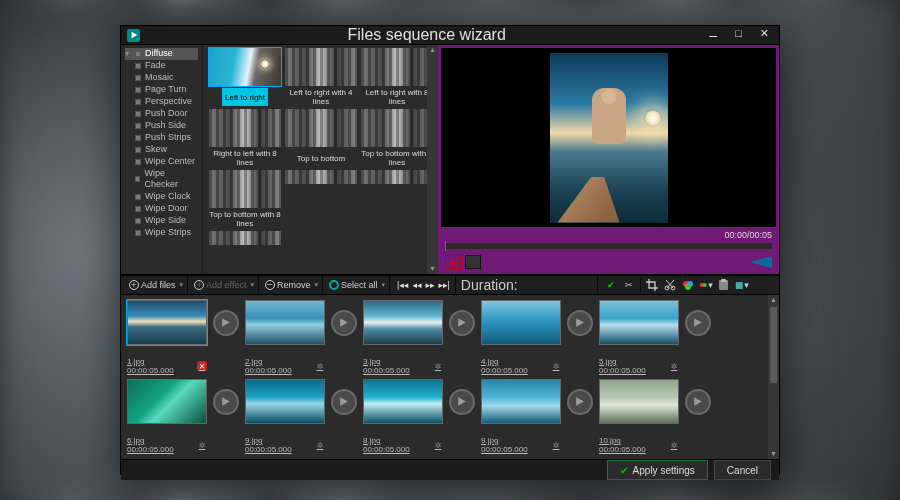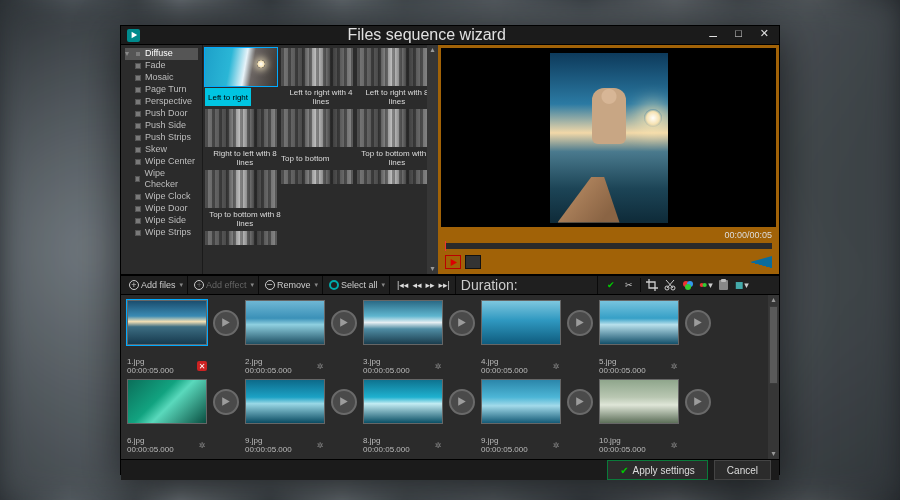--- a/index.html
+++ b/index.html
@@ -32,32 +32,32 @@
 
   .upper { flex:0 0 230px; display:flex; background:#2b2b2b; border-bottom:1px solid #000; }
   .tree { width:82px; background:#2b2b2b; padding:3px 4px; border-right:1px solid #1a1a1a; overflow:hidden; }
   .tree-item { display:flex; align-items:center; gap:3px; padding:0 0 1px 0; color:#bdbdbd; line-height:11px; }
   .tree-item.sel { background:#555; color:#fff; }
   .tree-item .chev { width:7px; color:#8a8a8a; font-size:8px; }
   .tree-item .dot { width:6px; height:6px; background:#7a7a7a; border:1px solid #555; margin-right:1px; }
 
   .trans { flex:0 0 235px; background:#2b2b2b; padding:3px 2px; overflow:hidden; position:relative; }
   .trans-grid { display:grid; grid-template-columns:repeat(3,72px); gap:3px 4px; }
-  .t-cell { width:80px; display:flex; flex-direction:column; align-items:flex-start; }
+  .t-cell { width:80px; display:flex; flex-direction:column; align-items:center; }
   .t-thumb { width:72px; height:38px; background:linear-gradient(90deg,#7a7a7a 0%,#4a4a4a 30%,#c8c8c8 50%,#3a3a3a 70%,#8a8a8a 100%); position:relative; }
   .t-thumb.sel { outline:1px solid #0af; }
   .t-thumb .bars { position:absolute; inset:0; background:repeating-linear-gradient(90deg,rgba(0,0,0,.35) 0 3px,transparent 3px 7px); }
   .t-thumb.first { background:linear-gradient(100deg,#1da0c9 0%,#2ab6d6 35%,#e7f3f9 55%,#6b6563 65%,#3a3632 100%); }
   .t-thumb.first .sun { position:absolute; right:12px; top:12px; width:8px; height:8px; background:radial-gradient(circle,#fff,#f8e3b0 60%,transparent 70%); border-radius:50%; box-shadow:0 0 6px 3px rgba(255,240,200,.6); }
   .t-label { font-size:8px; color:#ddd; text-align:center; line-height:9px; margin-top:2px; height:18px; display:flex; align-items:center; }
   .t-label.sel { background:#00c5e2; color:#000; padding:0 3px; }
   .scroll-gut { position:absolute; right:0; top:0; bottom:0; width:11px; background:#363636; }
   .scroll-gut .ar { color:#999; text-align:center; font-size:8px; line-height:10px; }
 
-  .preview { flex:1; background:#a16207; display:flex; flex-direction:column; padding:3px; }
+  .preview { flex:1; background:#701a75; display:flex; flex-direction:column; padding:3px; }
   .pv-area { flex:1; background:#000; display:flex; align-items:center; justify-content:center; position:relative; }
   .pv-img { width:118px; height:170px; background:linear-gradient(180deg,#0d3a5b 0%,#2b7aa3 30%,#f2d8a8 47%,#4a7a8e 58%,#1c4456 80%,#0e2a38 100%); position:relative; overflow:hidden; }
   .pv-img .sun { position:absolute; right:6px; top:56px; width:18px; height:18px; background:radial-gradient(circle,#fffefb,#f6e2b2 50%,transparent 72%); border-radius:50%; box-shadow:0 0 18px 7px rgba(255,235,180,.7); }
   .pv-img .person { position:absolute; left:50%; transform:translateX(-50%); top:35px; width:34px; height:56px; background:radial-gradient(circle at 50% 15%,#d7b696 0 7px,transparent 8px),linear-gradient(#c8a684,#c8a684); border-radius:12px 12px 6px 6px; }
   .pv-img .arm { position:absolute; bottom:0; left:8px; width:62px; height:46px; background:linear-gradient(130deg,#b38760 20%,#8a6444 80%); clip-path:polygon(0 100%,55% 0,75% 0,100% 100%); }
   .pv-time { display:flex; justify-content:flex-end; color:#ddd; font-size:9px; padding:3px 4px 1px; }
   .pv-track { height:6px; background:#2a2a2a; margin:2px 4px 4px; position:relative; }
   .pv-track .head { position:absolute; left:0; top:-2px; width:1px; height:10px; background:#e33; }
   .pv-ctl { display:flex; align-items:center; padding:2px 4px; gap:4px; }
   .pv-ctl .play { width:16px; height:14px; border:1px solid #b00; display:flex; align-items:center; justify-content:center; }
@@ -79,21 +79,21 @@
   .tools2 { display:flex; gap:4px; margin-left:6px; align-items:center; border-left:1px solid #0a0a0a; padding-left:6px; height:18px;}
   .tools2 .ic { width:14px; height:14px; display:flex; align-items:center; justify-content:center; cursor:pointer; }
   .tools2 .ic.chk { color:#0c0; }
   .tools2 .sep { width:1px; height:14px; background:#0a0a0a; }
 
   .strip { flex:1; background:#2b2b2b; padding:5px 6px; display:flex; flex-direction:column; gap:4px; position:relative; }
   .strip-row { display:flex; gap:4px; align-items:flex-start; }
   .s-cell { width:80px; }
   .s-thumb { width:80px; height:45px; background:#456; border:1px solid #666; position:relative; }
   .s-thumb.sel { outline:1px solid #0af; }
-  .s-meta { display:flex; align-items:center; justify-content:space-between; margin-top:12px; font-size:8px; color:#bbb; }
+  .s-meta { display:flex; align-items:center; justify-content:space-between; margin-top:12px; font-size:8px; color:#bbb;text-decoration:underline; }
   .s-meta .x { width:10px; height:10px; background:#c22; color:#fff; display:flex; align-items:center; justify-content:center; font-size:8px; border-radius:2px; }
   .s-meta .cog { width:10px; height:10px; color:#888; display:flex; align-items:center; justify-content:center; }
   .arrow-c { width:30px; height:45px; display:flex; align-items:center; justify-content:center; }
   .arrow-ring { width:26px; height:26px; border:2px solid #6a6a6a; border-radius:50%; background:#4a4a4a; display:flex; align-items:center; justify-content:center; }
   .arrow-ring svg { width:13px; height:13px; fill:#9c9c9c; }
   .vscroll { position:absolute; right:0; top:0; bottom:0; width:11px; background:#363636; }
   .vscroll .ar { color:#999; text-align:center; font-size:8px; line-height:10px; }
   .vscroll .thumb { position:absolute; top:11px; left:1px; right:1px; height:78px; background:#5a5a5a; border:1px solid #3a3a3a; }
 
   .t1  { background:linear-gradient(180deg,#1b4e6f 0%,#3a8ab3 35%,#f2dfb4 48%,#3c6d82 60%,#173a4e 100%); }

